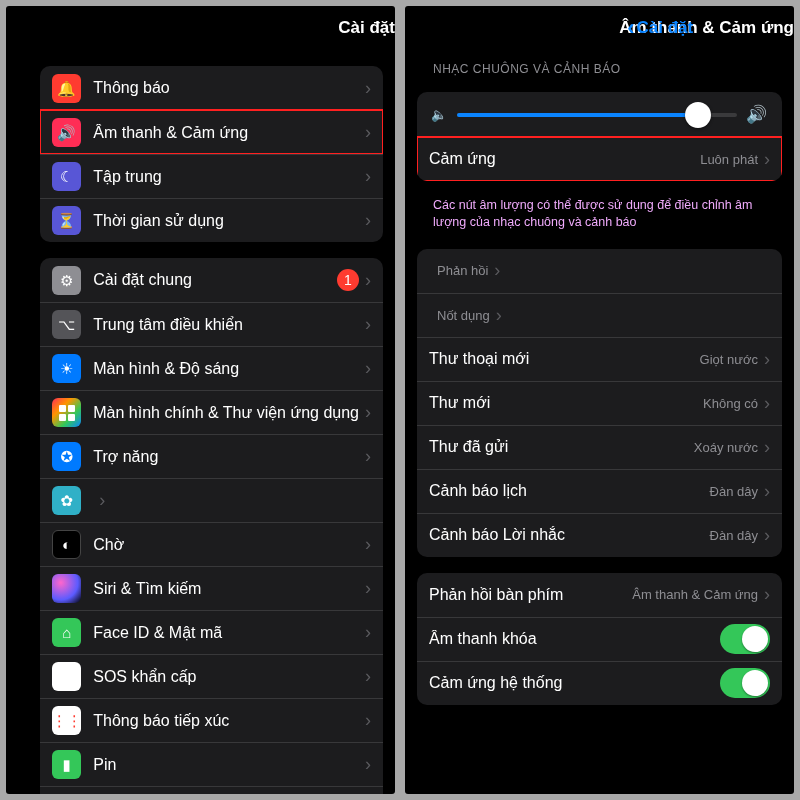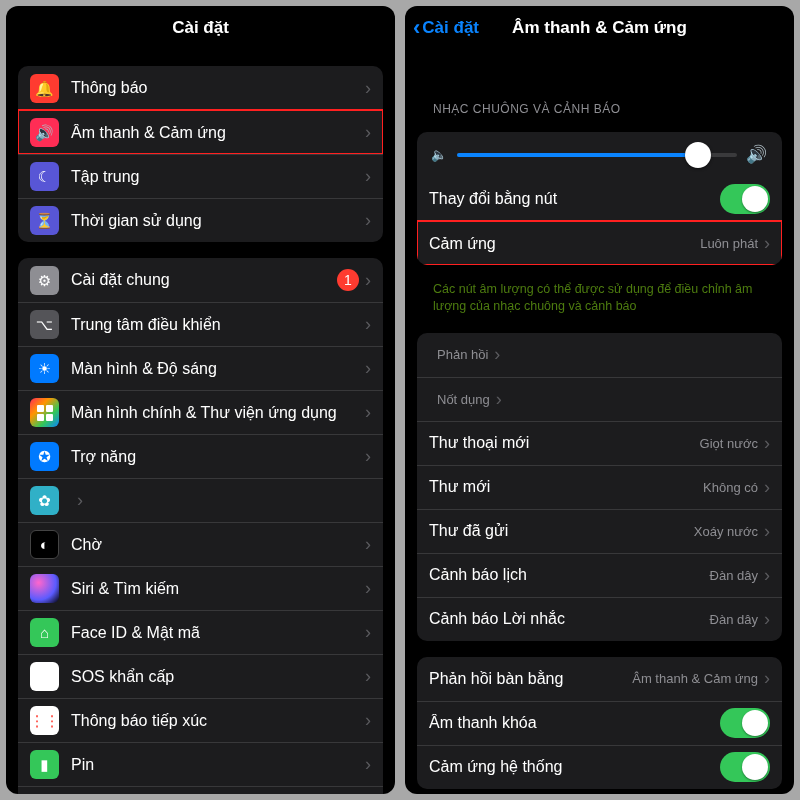--- a/index.html
+++ b/index.html
@@ -8,21 +8,22 @@
     font-family: -apple-system, "Helvetica Neue", Arial, sans-serif;
     width: 800px; height: 800px; overflow: hidden;
     display: flex; gap: 10px; padding: 6px;
   }
   .phone {
     flex: 1 1 50%;
     background: #000;
     color: #fff;
     display: flex; flex-direction: column;
     overflow: hidden;
-    border-radius: 12px;
+    border-radius: 3px;
+    align-items: flex-end;
   }
   .header {
     height: 44px;
     display: flex; align-items: center; justify-content: center;
     position: relative;
     font-size: 17px; font-weight: 600;
   }
   .back-btn {
     position: absolute; left: 8px; top: 0; height: 44px;
     display: flex; align-items: center; gap: 2px;
@@ -57,24 +58,24 @@
   .chevron { color: #5a5a5e; font-size: 18px; margin-left: 6px; }
   .badge {
     background: #ff3b30; color: #fff;
     min-width: 22px; height: 22px; border-radius: 11px;
     display: flex; align-items: center; justify-content: center;
     font-size: 14px; padding: 0 6px; margin-left: 6px;
   }
   .highlight { outline: 2px solid #ff2020; outline-offset: -1px; }
   .section-header {
     color: #8e8e93; font-size: 12px; letter-spacing: 0.5px;
-    text-transform: uppercase; padding: 6px 16px 6px 16px; margin-top: 40px;
+    text-transform: uppercase; padding: 6px 16px 6px 16px;
   }
   .section-footer {
-    color: #4d7c0f; font-size: 12.5px; line-height: 1.35;
+    color: #f0abfc; font-size: 12.5px; line-height: 1.35;
     padding: 0 16px 8px 16px;
   }
   .slider-row {
     display: flex; align-items: center; gap: 10px;
     padding: 12px 14px;
   }
   .slider-track {
     flex: 1; height: 4px; background: #3a3a3c; border-radius: 2px;
     position: relative;
   }
@@ -269,24 +270,20 @@
     <div class="section-header">NHẠC CHUÔNG VÀ CẢNH BÁO</div>
     <div class="group">
       <div class="slider-row">
         <span class="vol-ico">🔈</span>
         <div class="slider-track">
           <div class="slider-fill" id="slider-fill" style="width: 86%;"></div>
           <div class="slider-thumb" id="slider-thumb" style="left: 86%;"></div>
         </div>
         <span class="vol-ico loud">🔊</span>
       </div>
-      <div class="row">
-        <span class="label">Thay đổi bằng nút</span>
-        <div class="toggle"></div>
-      </div>
       <div class="row highlight">
         <span class="label">Cảm ứng</span>
         <span class="value">Luôn phát</span>
         <span class="chevron">›</span>
       </div>
     </div>
     <div class="section-footer">Các nút âm lượng có thể được sử dụng để điều chỉnh âm lượng của nhạc chuông và cảnh báo</div>
 
     <div class="group" id="sound-assign">
         <div class="row">
@@ -319,21 +316,21 @@
         </div>
         <div class="row">
           <span class="label">Cảnh báo Lời nhắc</span>
           <span class="value">Đàn dây</span>
           <span class="chevron">›</span>
         </div>
       </div>
 
     <div class="group">
       <div class="row">
-        <span class="label">Phản hồi bàn bằng</span>
+        <span class="label">Phản hồi bàn phím</span>
         <span class="value">Âm thanh &amp; Cảm ứng</span>
         <span class="chevron">›</span>
       </div>
       <div class="row">
         <span class="label">Âm thanh khóa</span>
         <div class="toggle"></div>
       </div>
       <div class="row">
         <span class="label">Cảm ứng hệ thống</span>
         <div class="toggle"></div>

